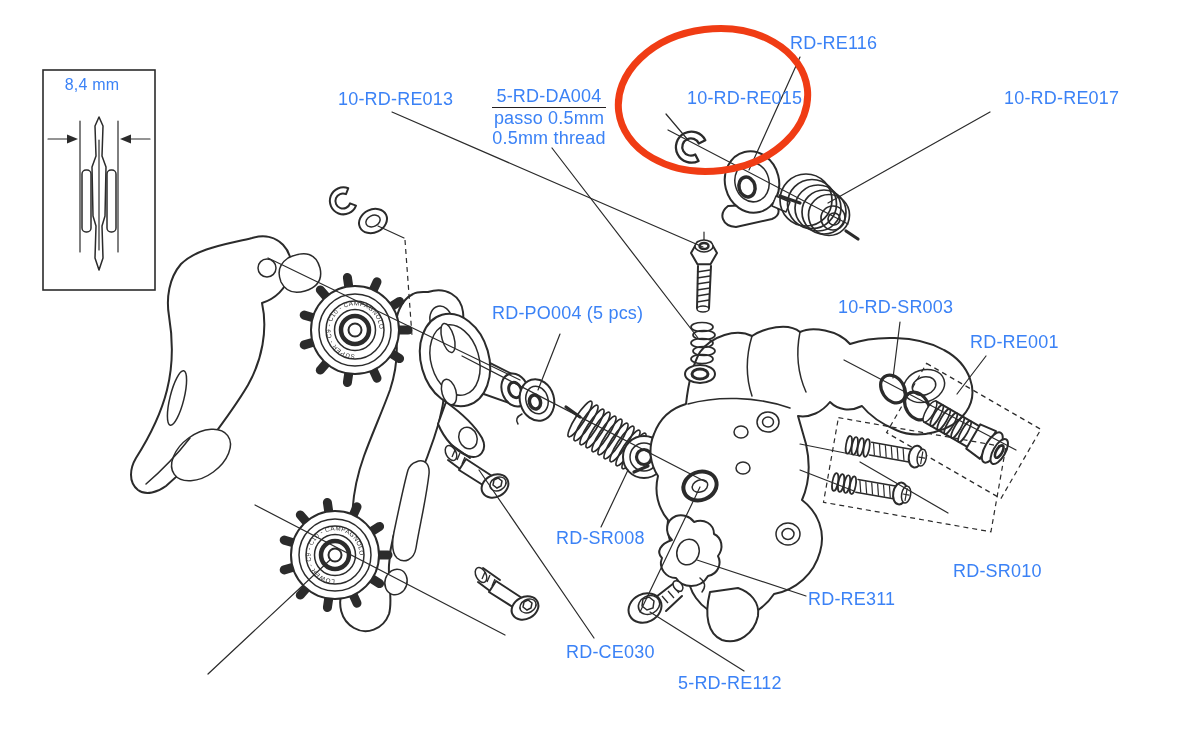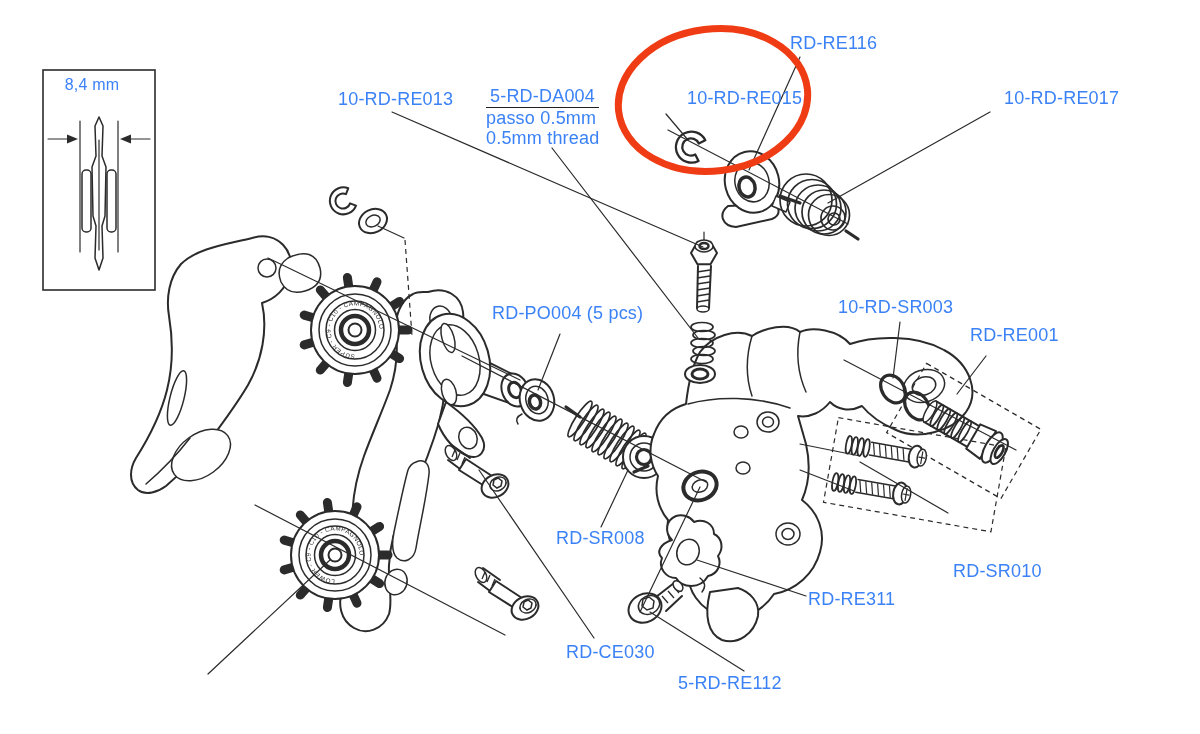--- a/index.html
+++ b/index.html
@@ -2,21 +2,21 @@
 <html><head>
 <meta charset="utf-8">
 <style>
   html,body{margin:0;padding:0;background:#fff;}
   .canvas{position:relative;width:1200px;height:734px;background:#ffffff;overflow:hidden;
           font-family:"Liberation Sans", sans-serif;color:#231f20;}
   svg{position:absolute;left:0;top:0;}
   .lbl{position:absolute;font-size:18px;line-height:20px;white-space:nowrap;color:#3b82f6;
        letter-spacing:0.2px;}
   .da004-part{display:inline-block;border-bottom:1.6px solid #231f20;padding:0 4px 1px 4px;}
-  .da004-wrap{width:126px;}
+  .da004-wrap{width:126px;text-align:center;}
   .inset-dim{width:98px;text-align:center;font-size:16px;}
   
   .p  {fill:#ffffff;stroke:#2b2b2b;stroke-width:2;stroke-linejoin:round;}
   .p15{fill:#ffffff;stroke:#2b2b2b;stroke-width:1.5;stroke-linejoin:round;}
   .o  {fill:none;stroke:#2b2b2b;stroke-width:2;stroke-linecap:round;}
   .o15{fill:none;stroke:#2b2b2b;stroke-width:1.5;stroke-linecap:round;}
   .thin{fill:none;stroke:#2b2b2b;stroke-width:1.2;stroke-linecap:round;}
   .coil{fill:none;stroke:#2b2b2b;stroke-width:1.7;}
   .bold{fill:none;stroke:#2b2b2b;stroke-width:3.2;stroke-linecap:round;}
   .dash{fill:none;stroke:#2b2b2b;stroke-width:1.2;stroke-dasharray:5 4;}
@@ -370,20 +370,20 @@
   <span class="da004-part">5-RD-DA004</span><br>
   <span>passo 0.5mm</span><br>
   <span>0.5mm thread</span>
 </div>
 
 <div class="lbl" style="left:642px;top:88px;margin-left:45px;">10-RD-RE015</div>
 <div class="lbl" style="left:790px;top:33px;">RD-RE116</div>
 <div class="lbl" style="left:980px;top:88px;margin-left:24px;">10-RD-RE017</div>
 <div class="lbl" style="left:492px;top:303px;">RD-PO004 (5 pcs)</div>
 <div class="lbl" style="left:838px;top:297px;">10-RD-SR003</div>
-<div class="lbl" style="left:970px;top:325px;">RD-RE001</div>
+<div class="lbl" style="left:970px;top:332px;">RD-RE001</div>
 <div class="lbl" style="left:556px;top:528px;">RD-SR008</div>
 <div class="lbl" style="left:953px;top:513px;margin-top:48px;">RD-SR010</div>
 <div class="lbl" style="left:808px;top:589px;">RD-RE311</div>
 <div class="lbl" style="left:566px;top:642px;text-align:right;">RD-CE030</div>
 <div class="lbl" style="left:678px;top:673px;">5-RD-RE112</div>
 
 </div>
 
 </body></html>

